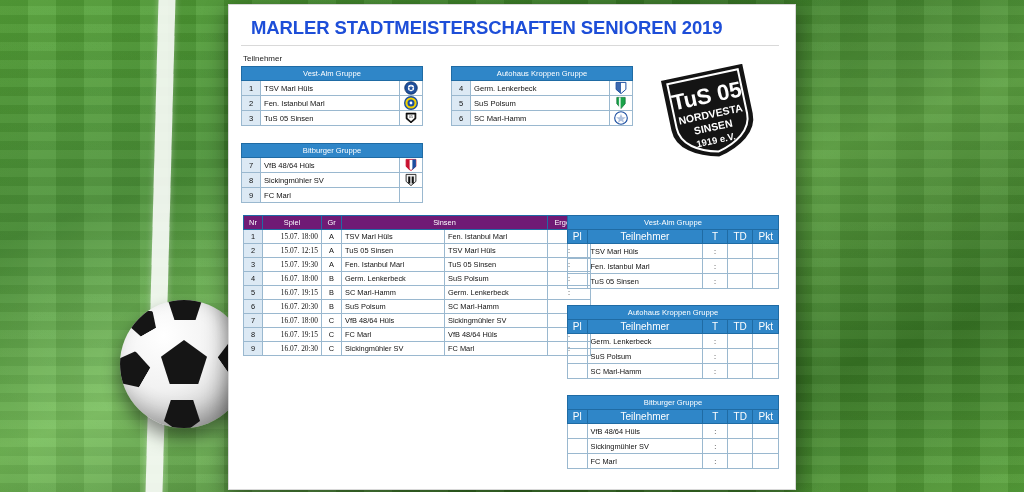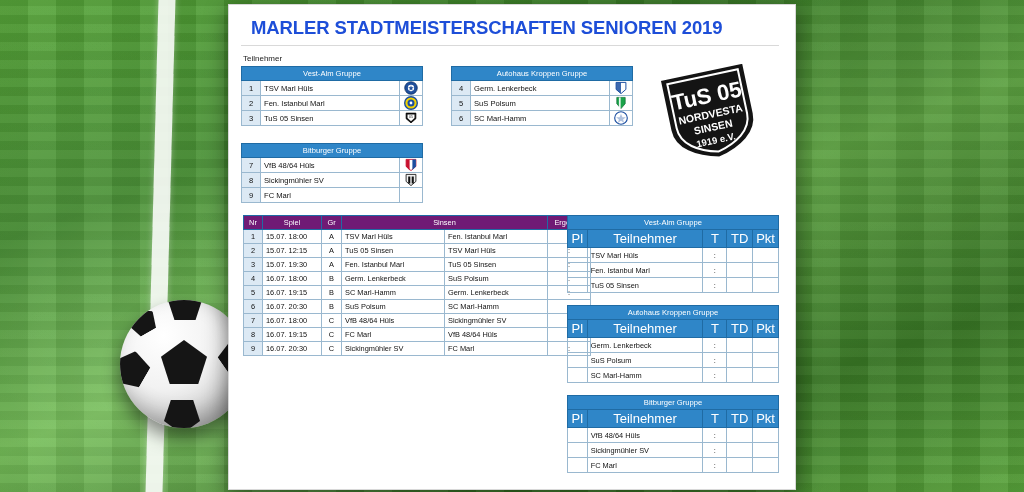--- a/index.html
+++ b/index.html
@@ -81,34 +81,34 @@
 
   
   .sched{position:absolute;left:14px;top:210px;font-size:7.4px;color:#111;}
   .sched table{border-collapse:collapse;}
   .sched th{
     background:#701a75;color:#fff;font-weight:normal;font-size:7.4px;
     border:1px solid #1f6ba4;padding:2px 2px;text-align:center;
   }
   .sched td{border:1px solid #9ab8cf;padding:1px 3px;height:11px;}
   .sched td.nr{background:#dce9f4;text-align:center;width:12px;}
-  .sched td.beg{width:52px;text-align:left;}
+  .sched td.beg{width:52px;text-align:right;font-family:Liberation Serif, serif;}
   .sched td.gr{width:13px;text-align:center;}
   .sched td.team{width:96px;}
   .sched td.erg{width:36px;text-align:center;}
 
   
   .stand{position:absolute;font-size:7.4px;color:#111;}
   .stand table{border-collapse:collapse;width:212px;}
   .stand th.title{
     background:#2f86c8;color:#fff;font-weight:normal;font-size:7.6px;
     border:1px solid #1f6ba4;padding:2px 0;text-align:center;
   }
   .stand th.col{
-    background:#2f86c8;color:#fff;font-weight:normal;font-size:13px;
+    background:#2f86c8;color:#fff;font-weight:normal;font-size:10px;
     border:1px solid #1f6ba4;padding:1px 0;text-align:center;
   }
   .stand td{border:1px solid #9ab8cf;padding:1px 3px;height:12px;}
   .stand td.pl{width:14px;text-align:center;}
   .stand td.tn{width:118px;}
   .stand td.sm{width:20px;text-align:center;}
 
   
   .logo-wrap{position:absolute;left:420px;top:55px;width:122px;height:105px;}
   .logo-svg{width:122px;height:105px;display:block;}

